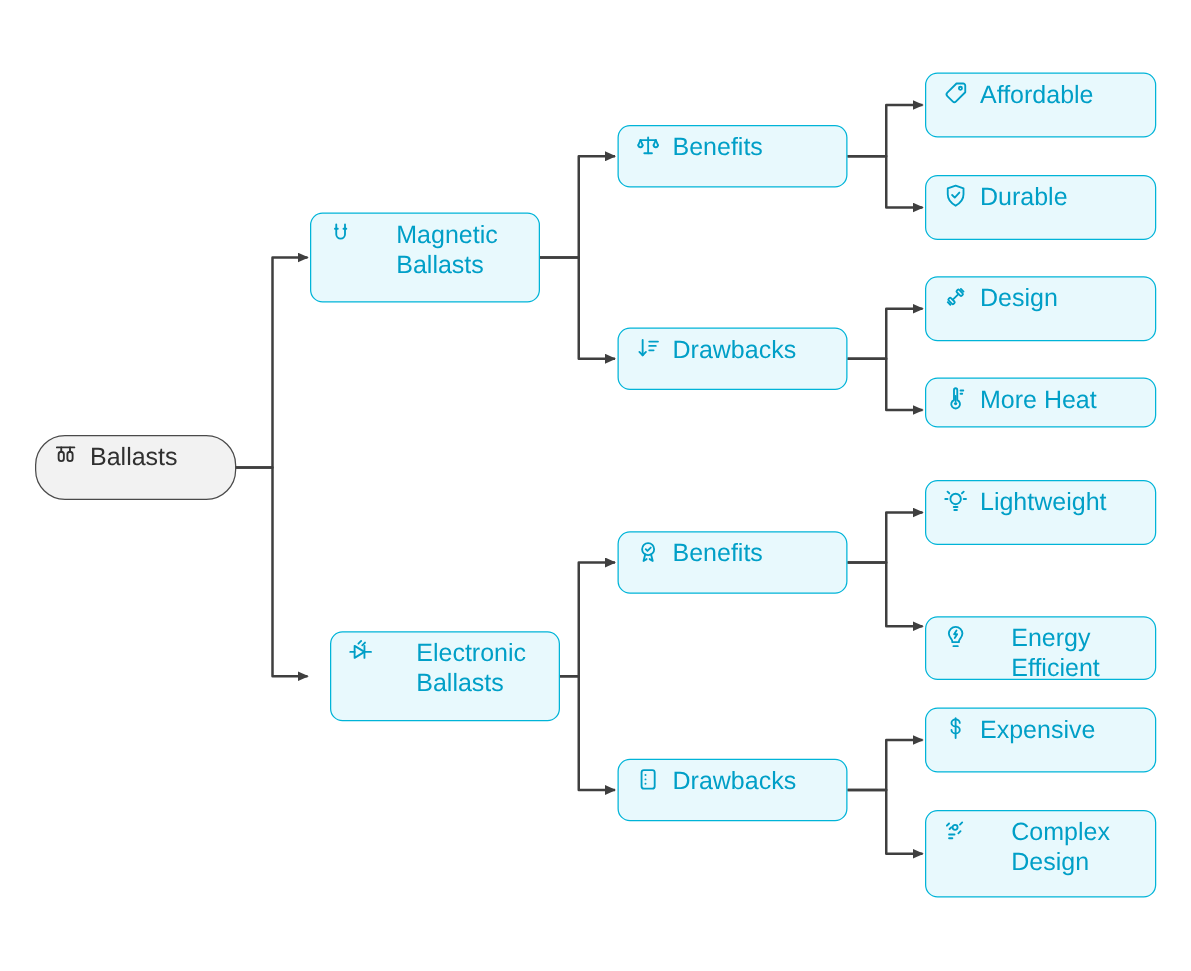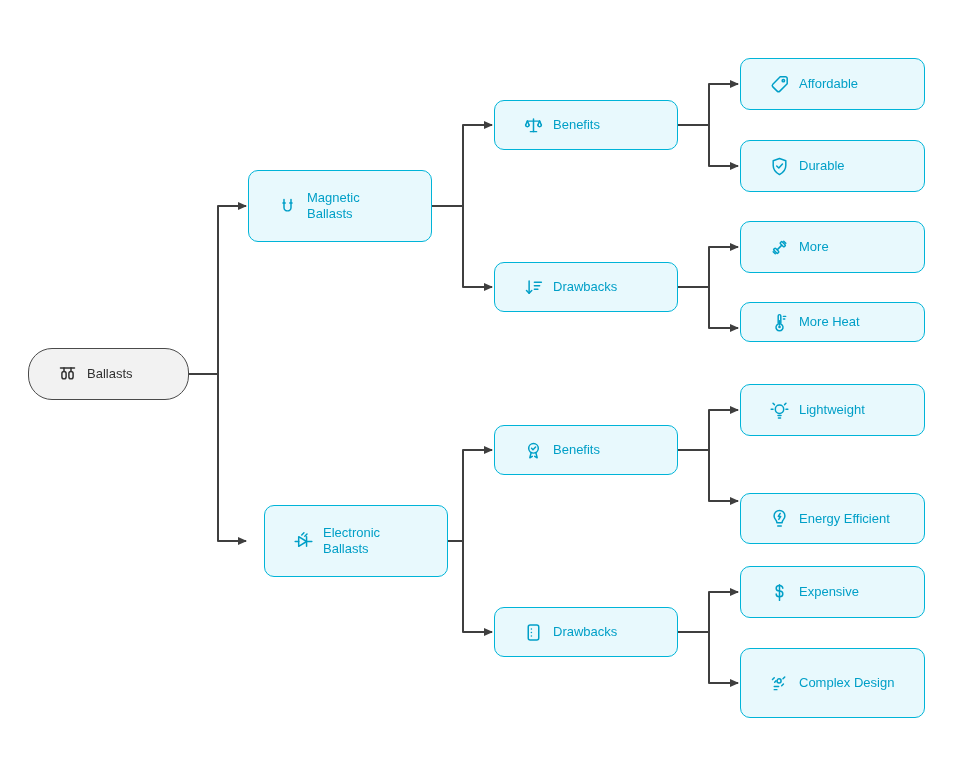--- a/index.html
+++ b/index.html
@@ -12,32 +12,31 @@
   }
   .canvas { position: absolute; inset: 0; }
   svg.connectors { position: absolute; left: 0; top: 0; z-index: 0; }
   svg.connectors path { stroke: var(--connector, #3f3f3f); }
   #arrowhead path { fill: var(--connector, #3f3f3f); stroke: none; }
 
   .node {
     position: absolute;
     z-index: 1;
     display: flex;
-    align-items: center;
     gap: 9px;
-    padding: 5px 28px;
+    padding: 5px 13px;
     border: 1.6px solid var(--accent, #00b4d8);
     border-radius: 10px;
     background: var(--node-bg, #e8f9fd);
     color: var(--node-text, #009fc7);
-    font-size: 13px;
+    font-size: 20px;
     line-height: 1.22;
   }
   .node .label { font-weight: 500; }
-  .node.two-line .label { max-width: 100px; }
+  .node.two-line .label { max-width: 100px; margin-left: 25px; }
   .node.root {
     background: var(--root-bg, #f2f2f2);
     border-color: var(--root-border, #4a4a4a);
     color: var(--root-text, #303030);
     border-radius: 24px;
   }
   .icon { flex: 0 0 auto; display: flex; }
   .icon svg {
     width: 21px; height: 21px;
     stroke: currentColor; fill: none;
@@ -190,21 +189,21 @@
       <svg viewBox="0 0 24 24">
           <g transform="rotate(-45 12 12)">
             <path d="M9 12 H15"></path>
             <rect x="5.2" y="8.8" width="3" height="6.4" rx="1"></rect>
             <rect x="15.8" y="8.8" width="3" height="6.4" rx="1"></rect>
             <path d="M3.5 10.3 V13.7"></path>
             <path d="M20.5 10.3 V13.7"></path>
           </g>
         </svg>
     </span>
-    <span class="label">More</span>
+    <span class="label">Design</span>
   </div>
 
   <div class="node" style="left:740px;top:302px;width:185px;height:40px">
     <span class="icon">
       <svg viewBox="0 0 24 24">
           <path d="M10.5 4.5 a1.5 1.5 0 0 1 3 0 V13.8 a4 4 0 1 1 -3 0 Z"></path>
           <path d="M12 10 V14.8"></path>
           <circle cx="12" cy="17" r="1.5" fill="currentColor" stroke="none"></circle>
           <path d="M16.5 5 H19"></path>
           <path d="M16.5 8 H18"></path>

